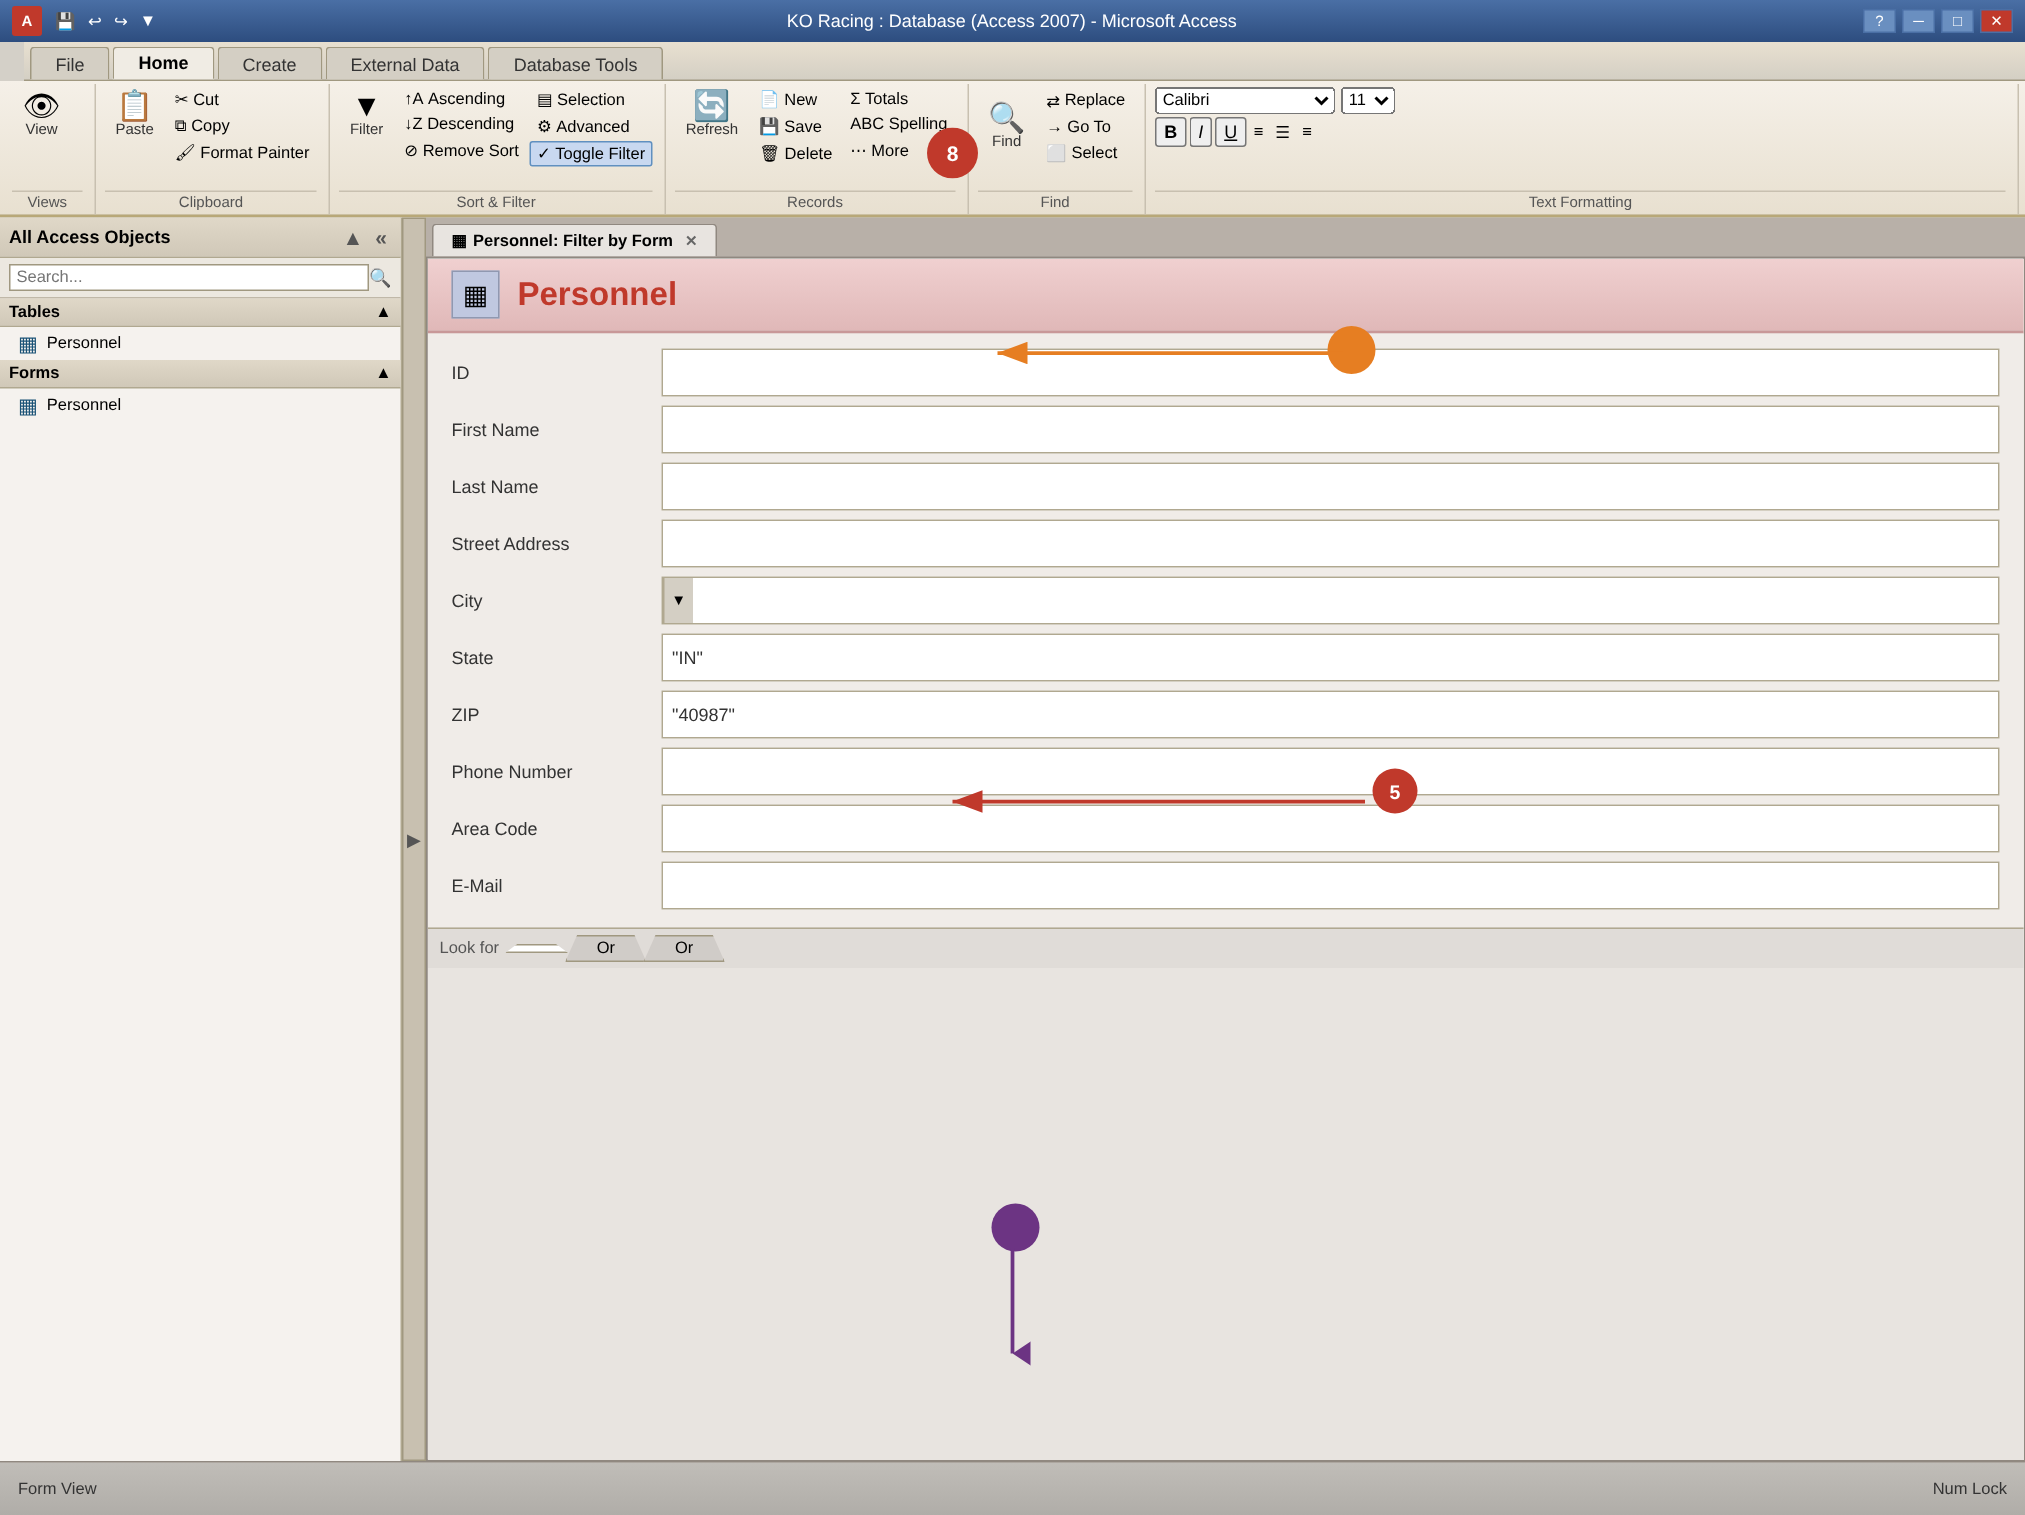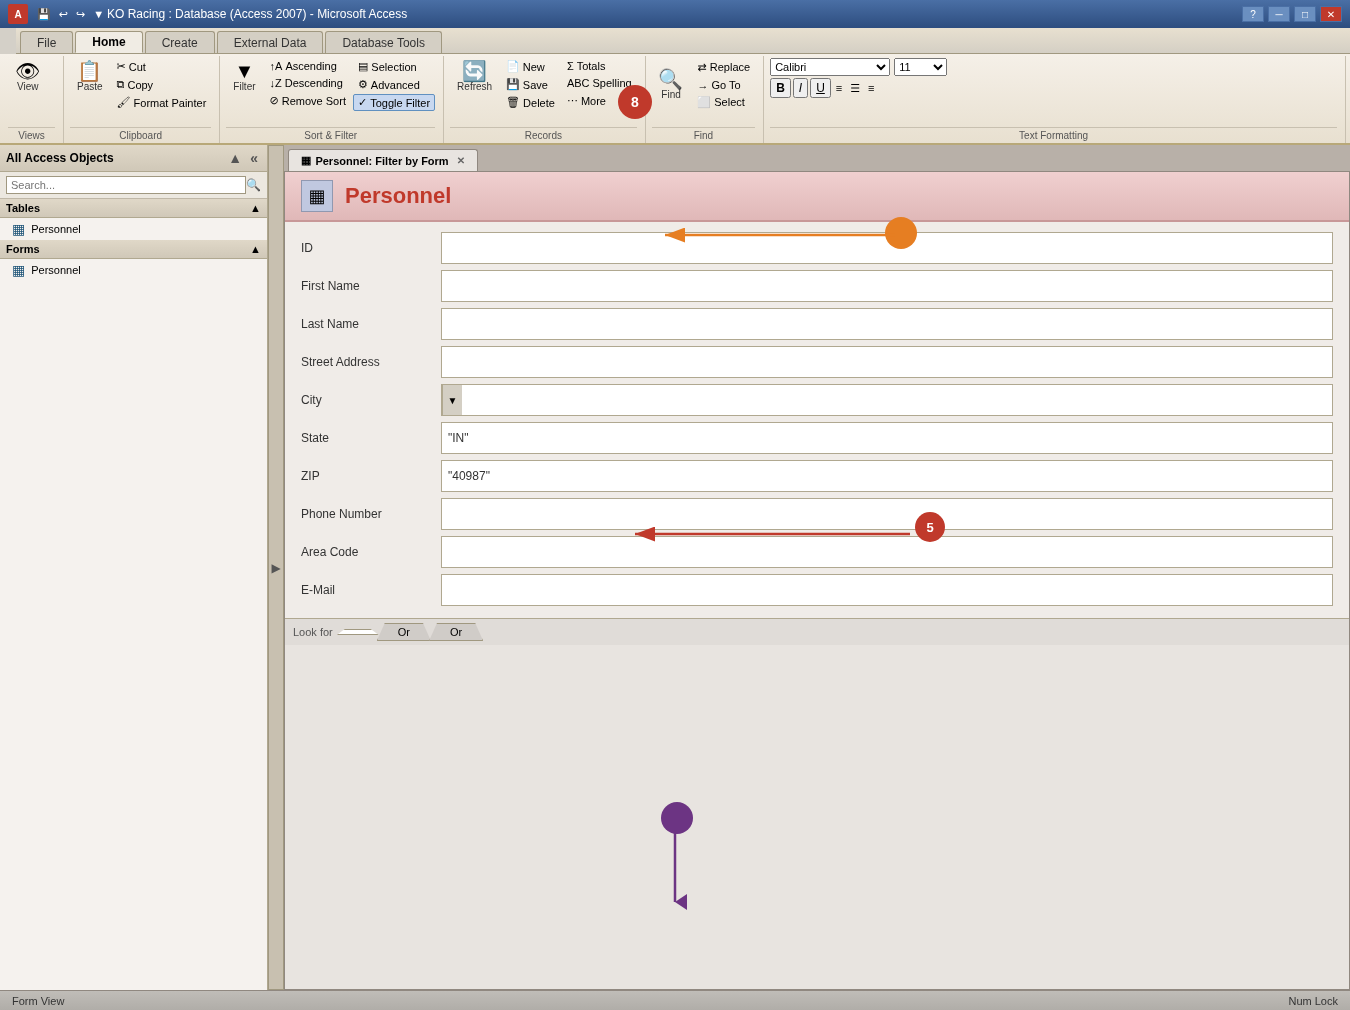--- a/index.html
+++ b/index.html
@@ -9,21 +9,21 @@
     .title-bar {
       background: linear-gradient(to bottom, #4a6fa5, #2d4d7f);
       height: 28px;
       display: flex;
       align-items: center;
       justify-content: space-between;
       padding: 0 8px;
       color: white;
     }
     .title-bar-left { display: flex; align-items: center; gap: 6px; }
-    .title-bar-center { font-size: 12px; color: #fff; flex: 1; text-align: left; }
+    .title-bar-center { font-size: 12px; color: #fff; flex: 1; text-align: center; }
     .title-bar-right { display: flex; gap: 4px; }
     .title-btn { width: 22px; height: 16px; background: #6a8fc0; border: 1px solid #4a6fa5; color: white; font-size: 10px; display: flex; align-items: center; justify-content: center; cursor: pointer; }
     .title-btn.close-btn { background: #c0392b; }
     .access-logo { width: 20px; height: 20px; background: #c0392b; border-radius: 2px; display: flex; align-items: center; justify-content: center; color: white; font-weight: bold; font-size: 10px; }
     .quick-access { display: flex; gap: 2px; align-items: center; }
     .qa-btn { background: none; border: none; color: white; cursor: pointer; font-size: 11px; padding: 2px 3px; }
 
     
     .tab-bar {
       background: linear-gradient(to bottom, #e8e0d0, #d4cfc4);
@@ -313,21 +313,21 @@
       border: 1px solid #a09880;
       font-size: 11px;
       cursor: pointer;
       clip-path: polygon(8px 0%, calc(100% - 8px) 0%, 100% 100%, 0% 100%);
       margin-right: -2px;
     }
     .bottom-tab.active { background: white; }
 
     
     .status-bar {
-      height: 20px;
+      height: 36px;
       background: linear-gradient(to bottom, #c0bdb8, #b0ada8);
       display: flex;
       align-items: center;
       justify-content: space-between;
       padding: 0 12px;
       border-top: 1px solid #908880;
       font-size: 11px;
       color: #333;
     }
 
@@ -531,21 +531,21 @@
         <div class="ribbon-group-label">Find</div>
       </div>
 
       <div class="ribbon-group" style="flex:1;">
         <div class="ribbon-group-content">
           <div style="display:flex; flex-direction:column; gap:2px;">
             <div style="display:flex; gap:4px; align-items:center;">
               <select style="font-size:11px; height:18px; width:120px;">
                 <option>Calibri</option>
               </select>
-              <select style="font-size:11px; height:18px; width:53px;">
+              <select style="font-size:11px; height:18px; width:36px;">
                 <option>11</option>
               </select>
             </div>
             <div style="display:flex; gap:2px; align-items:center;">
               <button style="font-weight:bold; font-size:12px; padding:1px 4px; cursor:pointer;">B</button>
               <button style="font-style:italic; font-size:12px; padding:1px 4px; cursor:pointer;">I</button>
               <button style="text-decoration:underline; font-size:12px; padding:1px 4px; cursor:pointer;">U</button>
               <span style="font-size:11px; padding:1px 3px; cursor:pointer;">≡</span>
               <span style="font-size:11px; padding:1px 3px; cursor:pointer;">☰</span>
               <span style="font-size:11px; padding:1px 3px; cursor:pointer;">≡</span>

